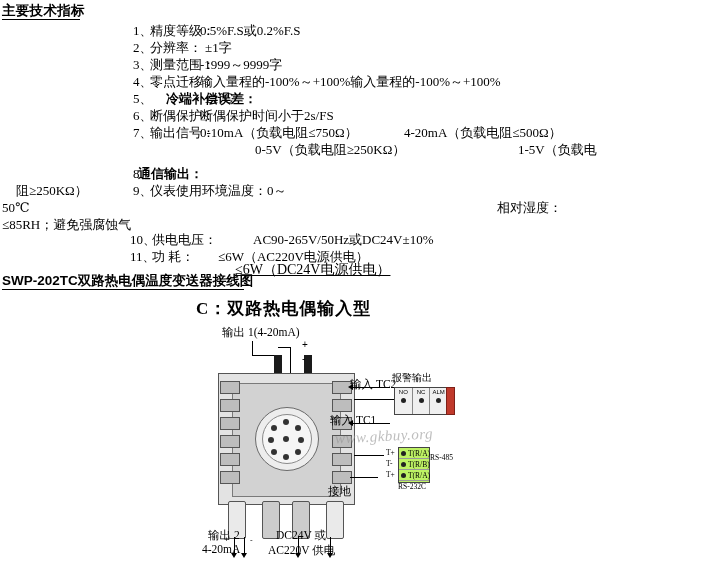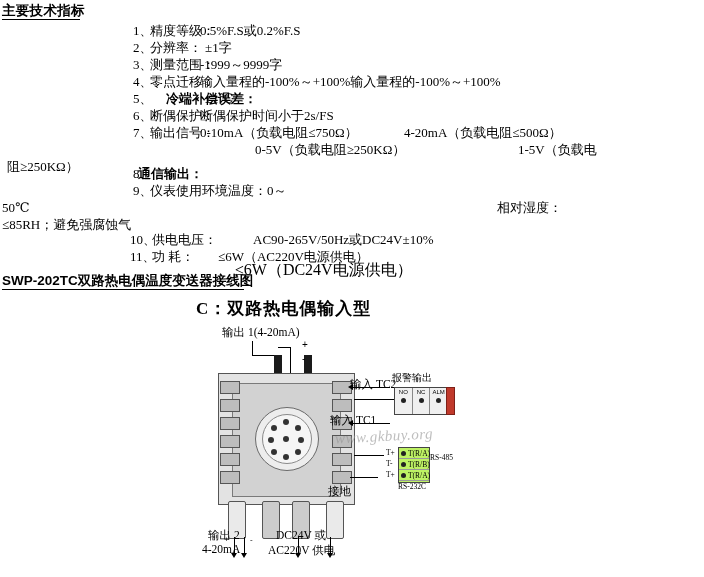--- a/index.html
+++ b/index.html
@@ -325,21 +325,21 @@
     <span class="val" style="left:200px;">0-10mA（负载电阻≤750Ω）</span>
     <span class="val" style="left:404px;">4-20mA（负载电阻≤500Ω）</span>
   </div>
 
   <div class="srow" style="top:141px;">
     <span class="val" style="left:255px;">0-5V（负载电阻≥250KΩ）</span>
     <span class="val" style="left:518px;">1-5V（负载电</span>
   </div>
 
   <div class="srow" style="top:158px;">
-    <span class="val" style="left:7px;">阻≥250KΩ）</span>
+    <span class="val" style="left:16px;margin-top:24px;">阻≥250KΩ）</span>
   </div>
 
   <div class="srow" style="top:165px;">
     <span class="lbl" style="left:133px;">8、</span>
     <span class="lbl" style="left:138px;font-weight:bold;">通信输出：</span>
   </div>
 
   <div class="srow" style="top:182px;">
     <span class="lbl" style="left:133px;">9、</span>
     <span class="lbl" style="left:150px;">仪表使用环境温度：0～</span>
@@ -360,21 +360,21 @@
     <span class="val" style="left:253px;">AC90-265V/50Hz或DC24V±10%</span>
   </div>
 
   <div class="srow" style="top:248px;">
     <span class="lbl" style="left:130px;">11、</span>
     <span class="lbl" style="left:152px;">功  耗：</span>
     <span class="val" style="left:218px;">≤6W（AC220V电源供电）</span>
   </div>
 
   <div class="srow" style="top:261px;">
-    <span class="val" style="left:235px;font-size:16px;">≤6W（DC24V电源供电）</span>
+    <span class="val" style="left:235px;font-size:14px;text-decoration:underline;">≤6W（DC24V电源供电）</span>
   </div>
 
   <div class="wire-head">SWP-202TC双路热电偶温度变送器接线图</div>
   <div class="wire-head-underline"></div>
 
   <div class="diagram-title">C：双路热电偶输入型</div>
 
   <div class="diagram">
 
     <div class="lab" style="left:42px;top:0px;">输出 1(4-20mA)</div>

